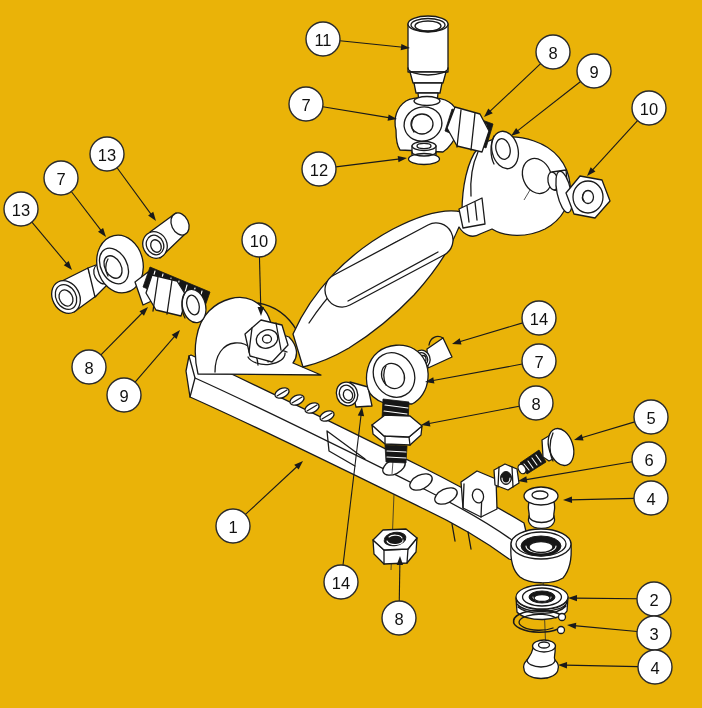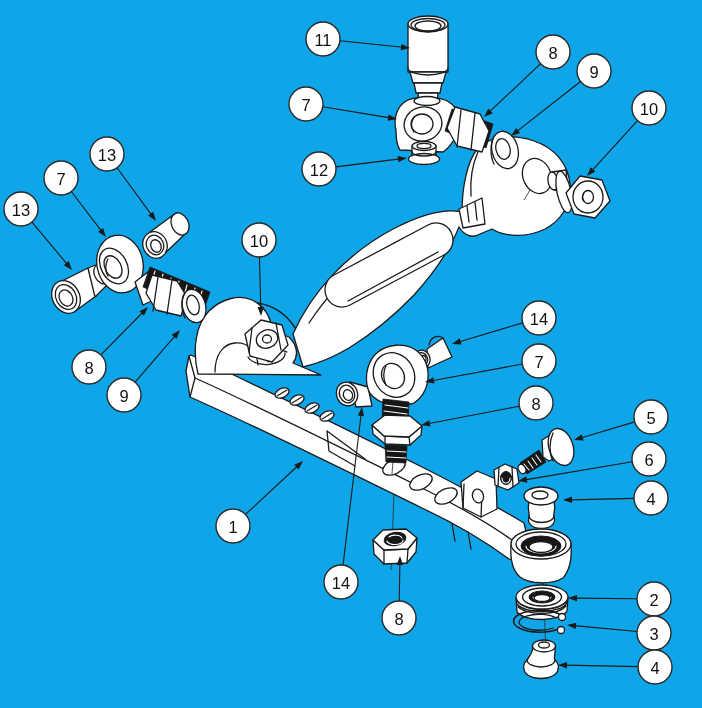--- a/index.html
+++ b/index.html
@@ -1,16 +1,16 @@
 <!DOCTYPE html>
 <html><head>
 <meta charset="utf-8">
 <style>
   html,body{margin:0;padding:0;background:#ffffff;}
-  .stage{position:relative;width:702px;height:708px;background:#0ea5e9;overflow:hidden;
+  .stage{position:relative;width:702px;height:708px;background:#eab308;overflow:hidden;
          font-family:"Liberation Sans", sans-serif;}
   svg{display:block;}
   .ln{fill:none;stroke:#1a1a1a;stroke-width:1.3;stroke-linecap:round;stroke-linejoin:round;}
   .fw{fill:#ffffff;stroke:#1a1a1a;stroke-width:1.3;stroke-linejoin:round;}
   .thr{fill:#161616;stroke:#161616;stroke-width:0.8;}
   .wstr{fill:none;stroke:#ffffff;stroke-width:1.1;stroke-linecap:round;}
   .dk{fill:#161616;stroke:#1a1a1a;stroke-width:1;}
   .thin{fill:none;stroke:#2b2b2b;stroke-width:0.8;}
   .leader{fill:none;stroke:#1a1a1a;stroke-width:1.1;}
   .balloon{fill:#ffffff;stroke:#2a2a2a;stroke-width:1.4;}

